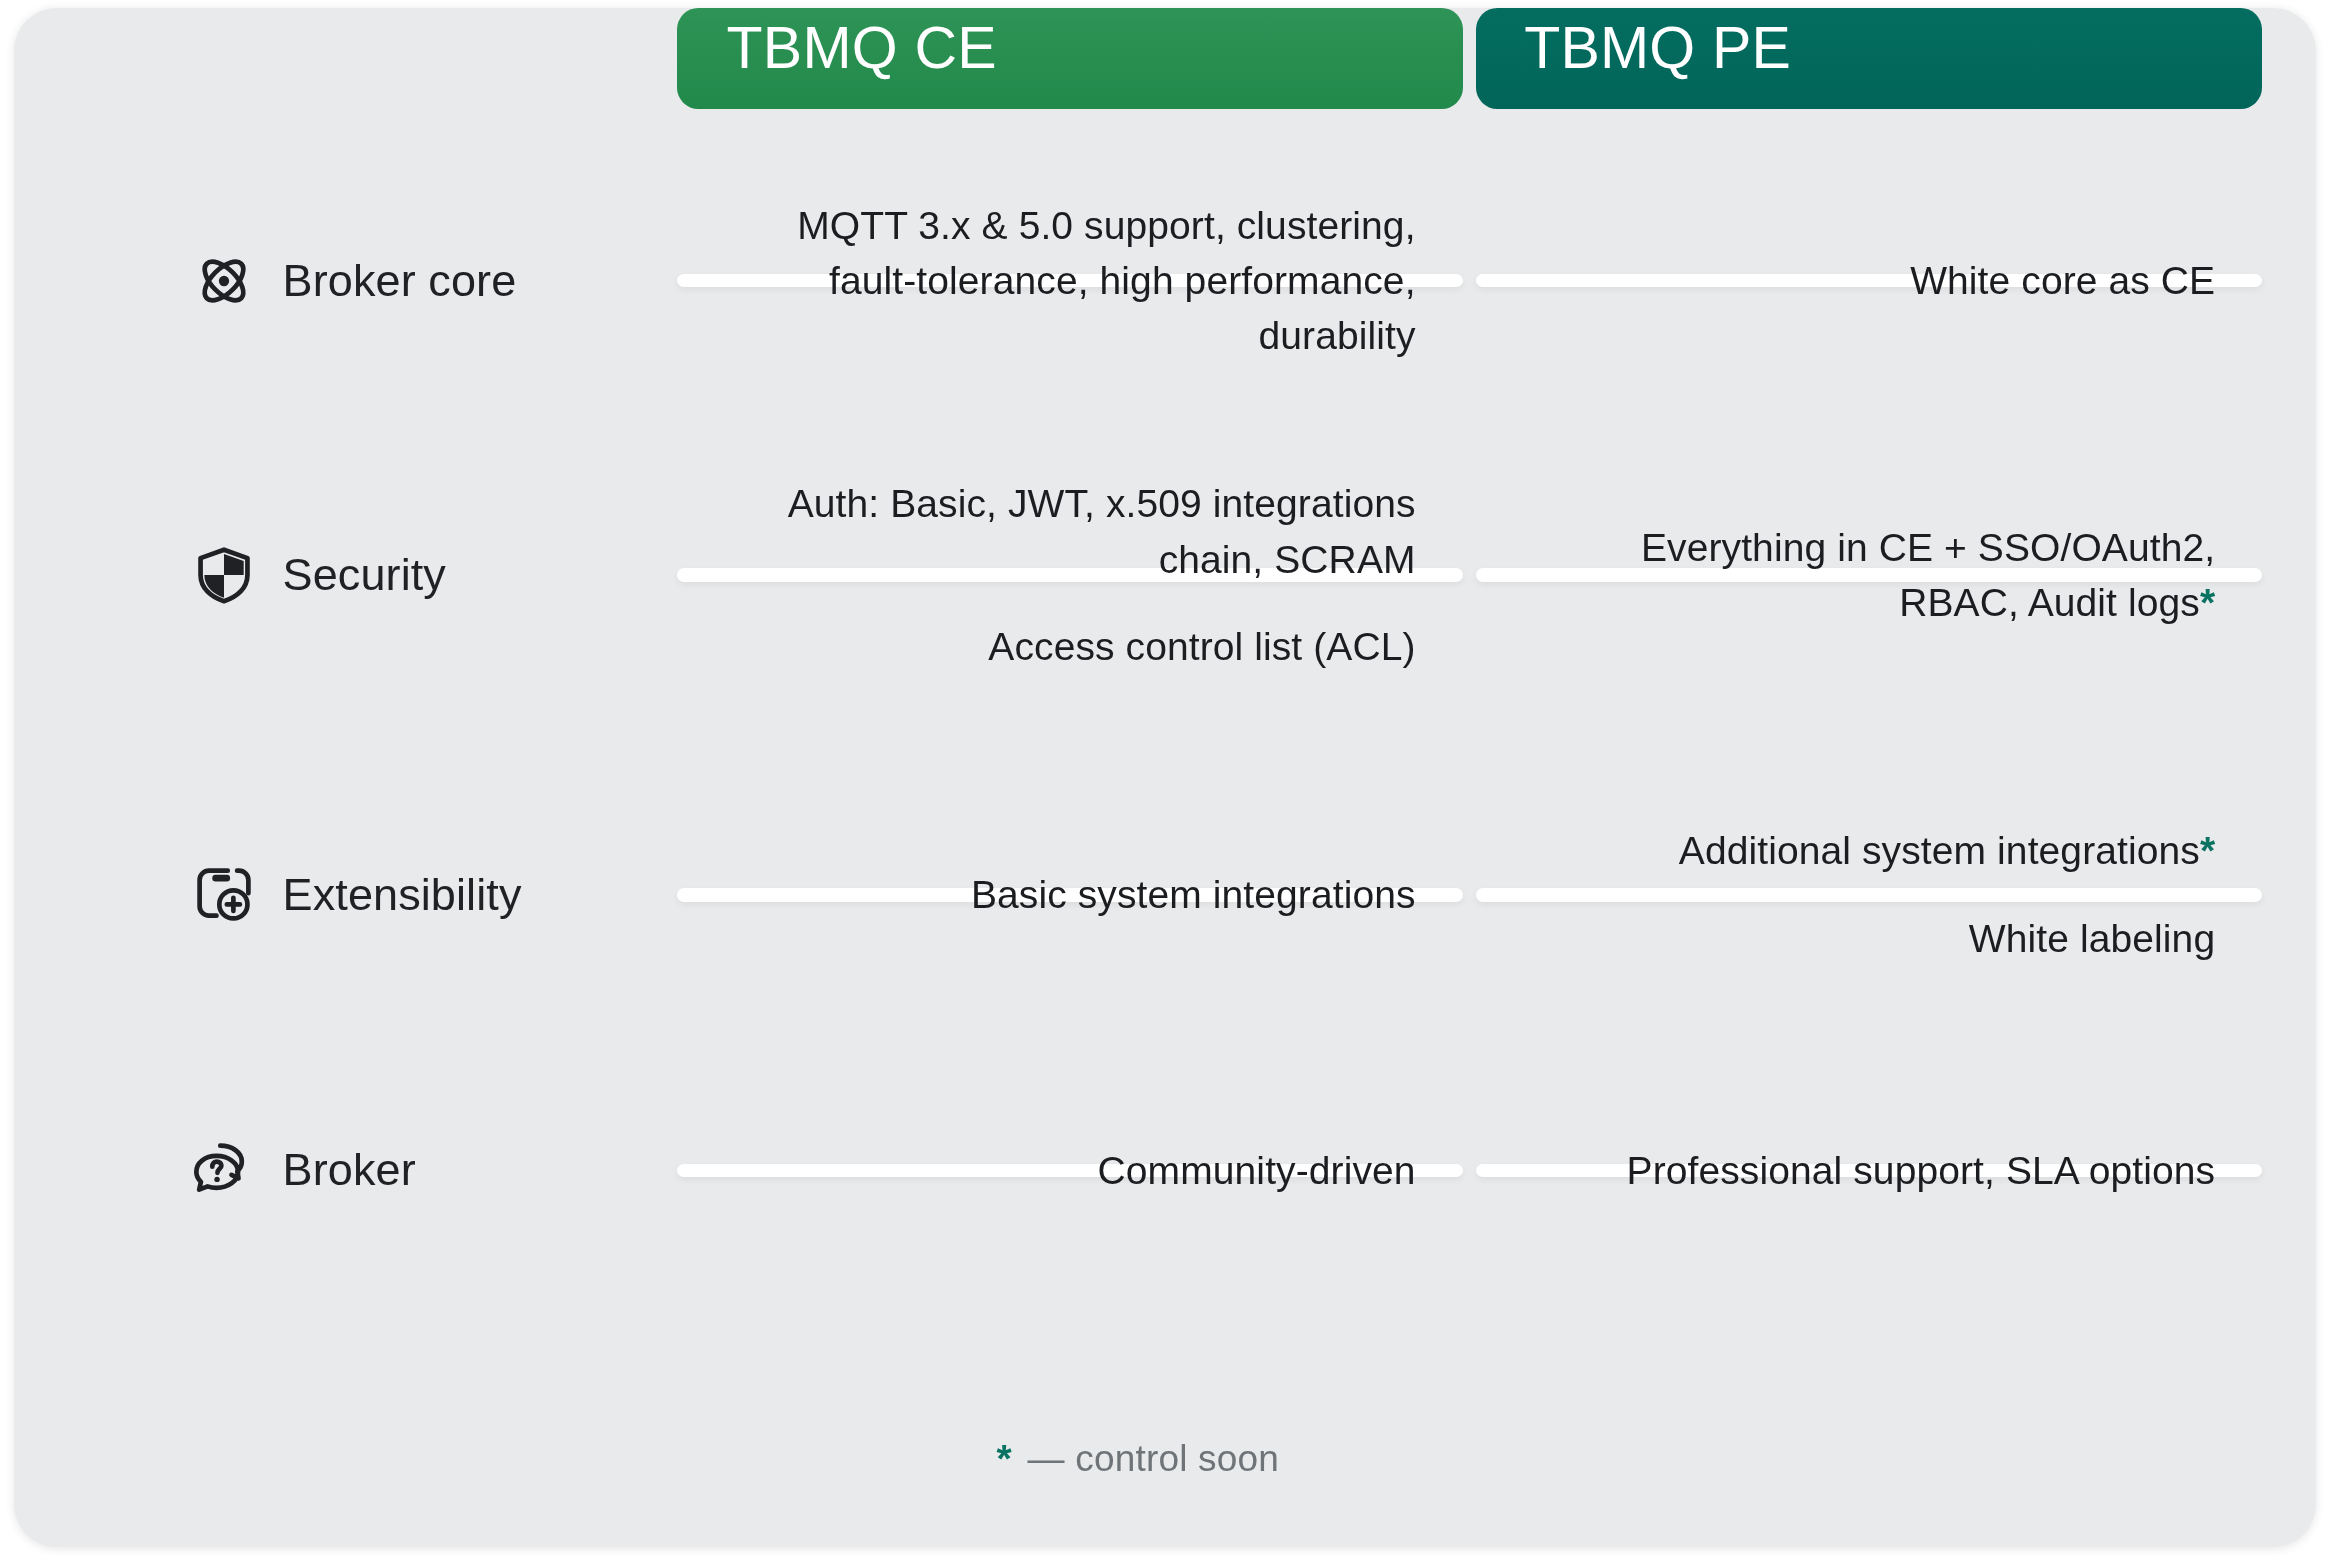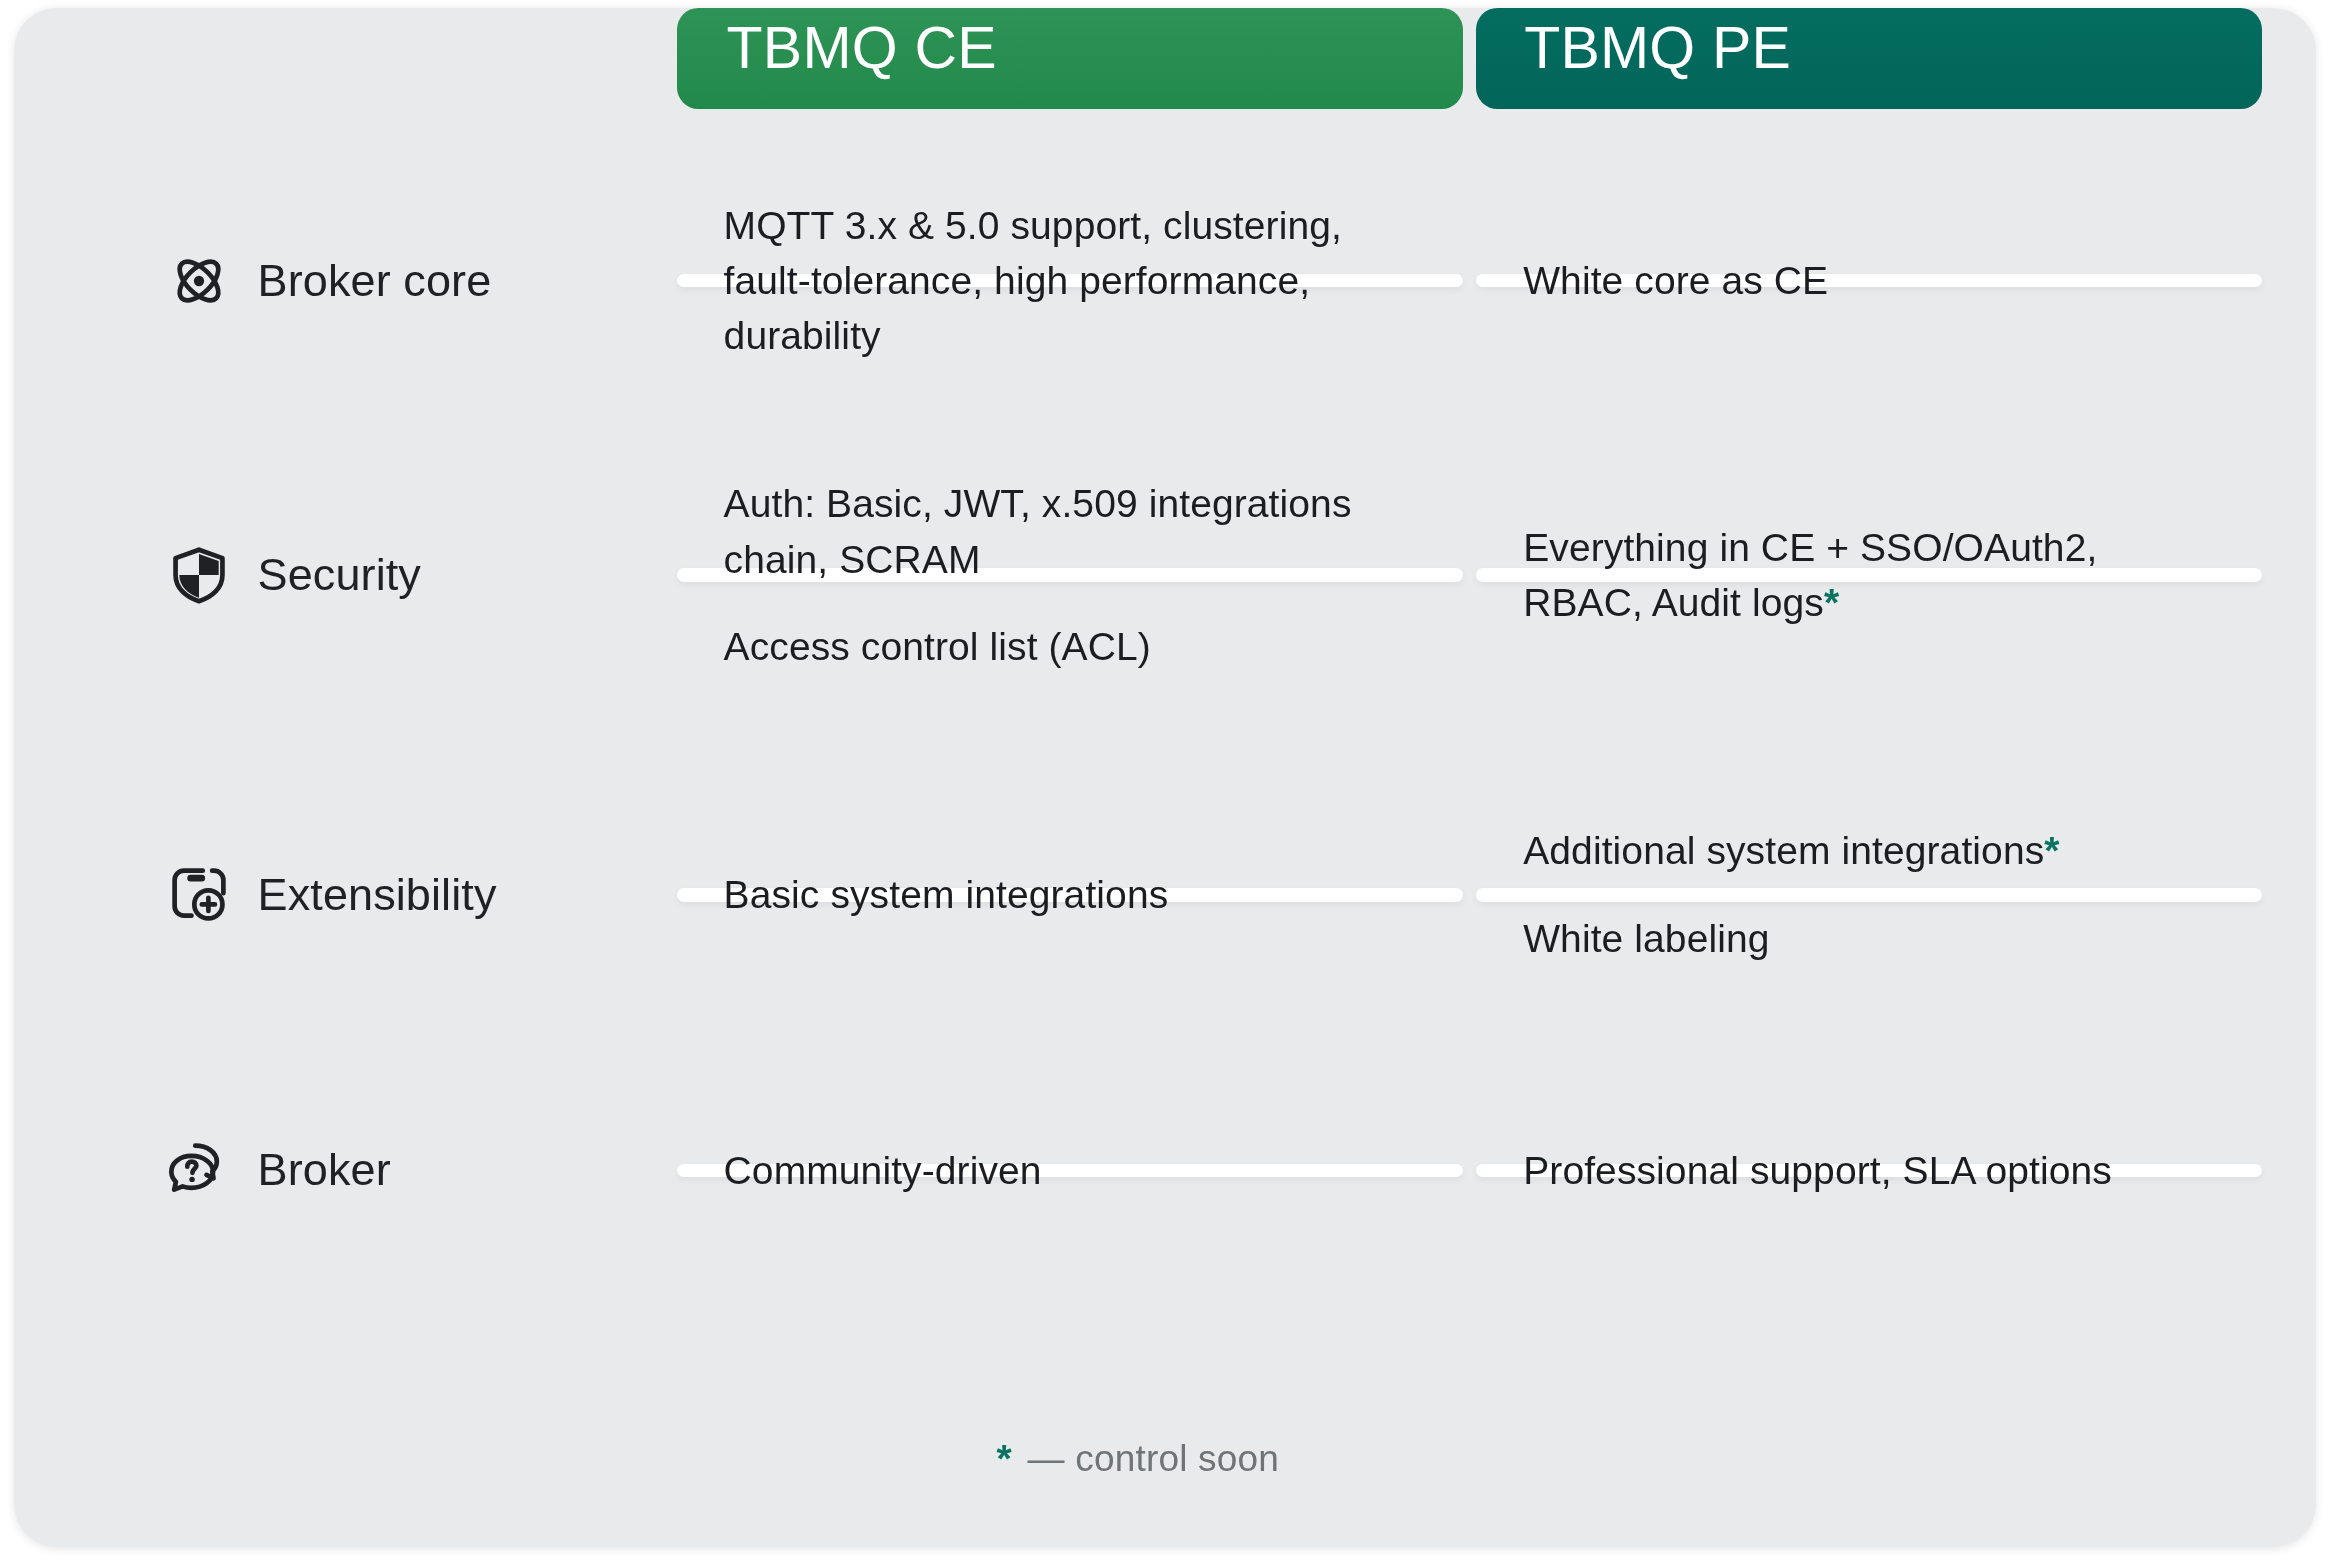--- a/index.html
+++ b/index.html
@@ -59,20 +59,21 @@
     padding-left: 48px;
   }
 
   
   .rowlabel {
     display: flex;
     align-items: center;
     gap: 29px;
     padding-left: 155px;
     box-sizing: border-box;
+    margin-left: 25px;
   }
   .rowlabel .ico {
     flex: 0 0 auto;
     width: 60px;
     height: 60px;
     display: block;
     color: #1f2124;
   }
   .rowlabel .ico svg { display:block; width:60px; height:60px; }
   .rowlabel .txt {
@@ -86,20 +87,21 @@
   
   .card {
     background: #ffffff;
     border-radius: 21.3px;
     box-shadow: 0 2.9px 7.8px rgba(0,0,0,0.055);
     display: flex;
     flex-direction: column;
     justify-content: center;
     padding: 0 47px;
     box-sizing: border-box;
+    text-align: right;
   }
   .card p {
     margin: 0;
     font-size: 39px;
     line-height: 1.42;
     color: #1b1d20;
     font-weight: 400;
     letter-spacing: 0.1px;
   }
   .card p + p { margin-top: 32px; }

